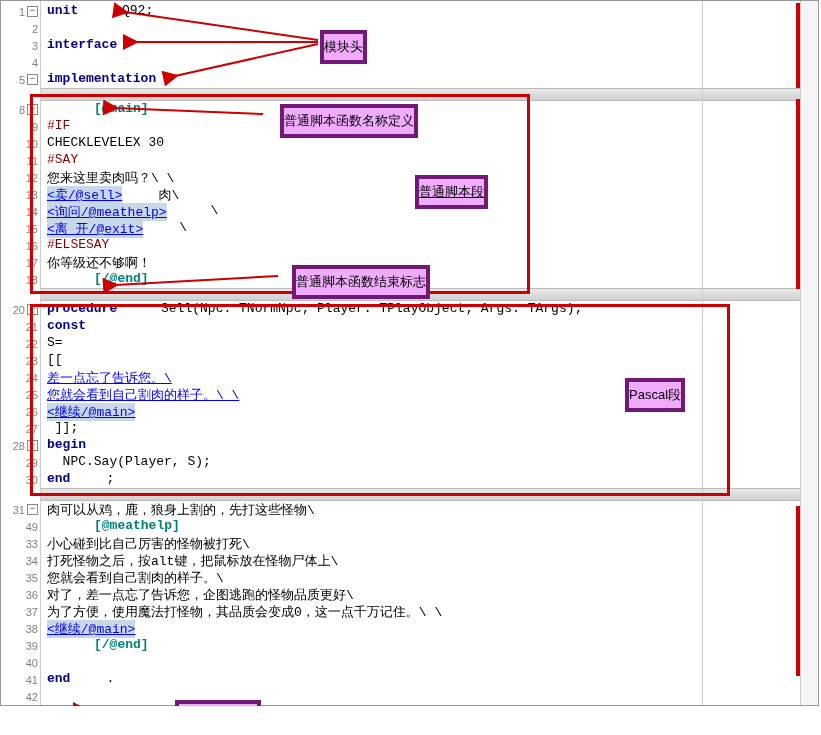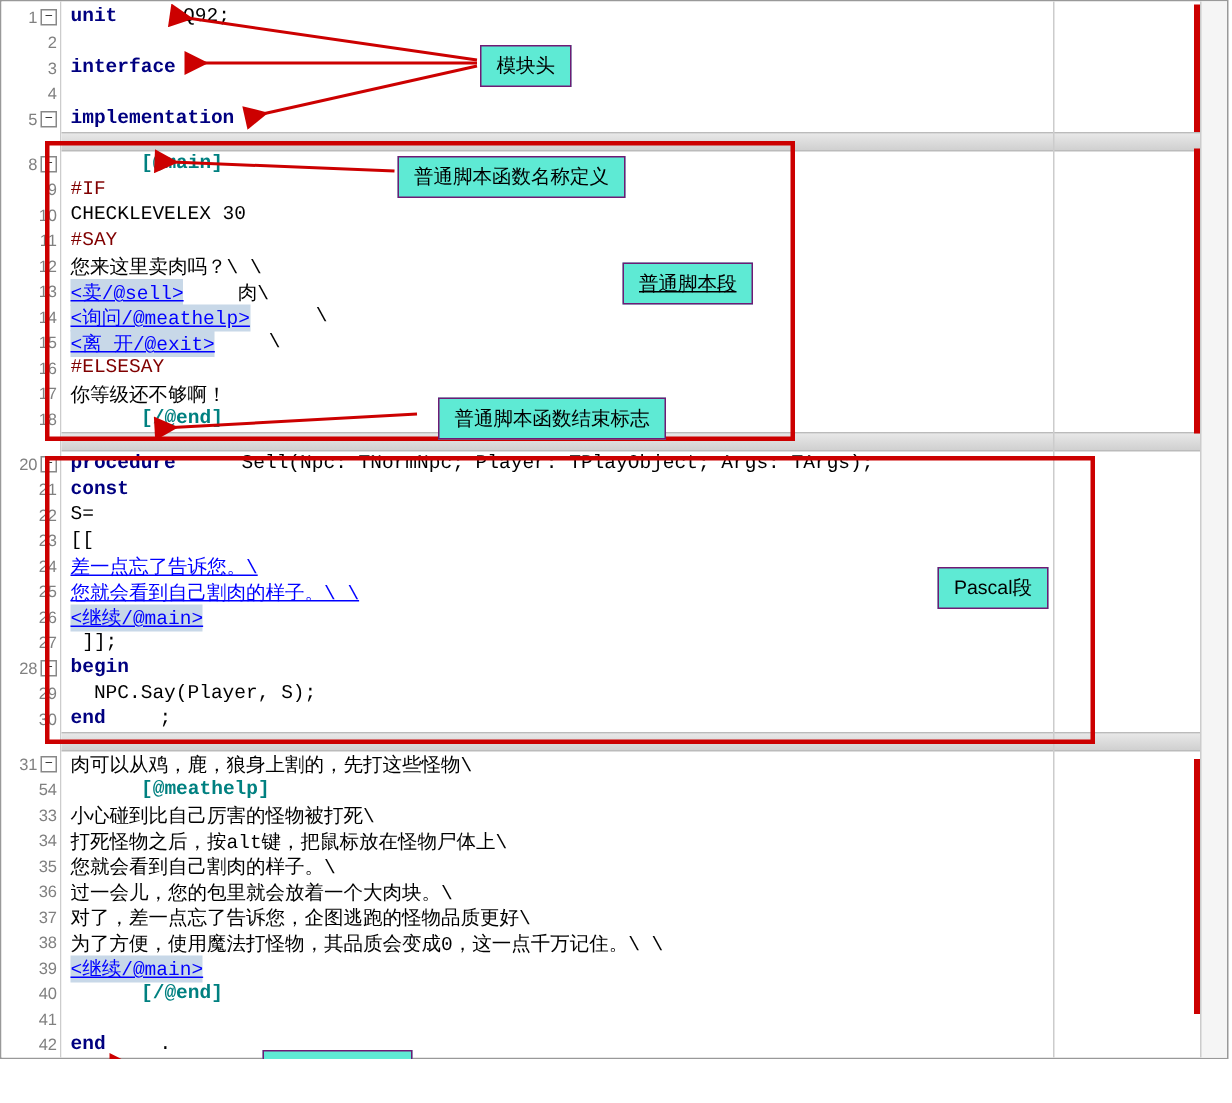--- a/index.html
+++ b/index.html
@@ -15,21 +15,21 @@
 .dir { color: #008080; font-weight: bold; margin-left: 47px; }
 .pre { color: #800000; }
 .str { color: #0000ff; text-decoration: underline; }
 .hilite { background: #c8d8e8; }
 .txt { color: #000; }
 .rightbar { position: absolute; right: 115px; top: 0; bottom: 0; width: 1px; background: #ccc; }
 .rightbar2 { position: absolute; right: 0; top: 0; bottom: 0; width: 18px; background: #f5f5f5; border-left: 1px solid #ccc; }
 .redline { position: absolute; right: 18px; width: 4px; background: #c00; }
 .sep-bar { height: 4px; background: linear-gradient(#e8e8e8, #d0d0d0); border-top: 1px solid #bbb; border-bottom: 1px solid #bbb; }
 .redbox { position: absolute; border: 3px solid #c00; pointer-events: none; }
-.label { position: absolute; background: #5eead4; border: 1px solid #701a75; padding: 4px 10px; font-family: "SimSun", Arial, sans-serif; font-size: 13px; color: #000; }
+.label { position: absolute; background: #f0abfc; border: 4px solid #701a75; padding: 4px 0; font-family: "SimSun", Arial, sans-serif; font-size: 13px; color: #000; }
 .arrow { position: absolute; pointer-events: none; }
 .arrow-line { stroke: #c00; stroke-width: 2; fill: none; }
 .arrow-head { fill: #c00; }
 </style>
 </head>
 <body>
 
 <div class="editor">
   <div class="gutter">
     <div class="gutter-row">
@@ -119,21 +119,21 @@
       </div>
     <div class="gutter-row">
         <span class="line-num">30</span>
       </div>
     <div class="gutter-row" style="height:13px"></div>
     <div class="gutter-row">
         <span class="line-num">31</span>
         <span class="fold">−</span>
       </div>
     <div class="gutter-row">
-        <span class="line-num">54</span>
+        <span class="line-num">49</span>
       </div>
     <div class="gutter-row">
         <span class="line-num">33</span>
       </div>
     <div class="gutter-row">
         <span class="line-num">34</span>
       </div>
     <div class="gutter-row">
         <span class="line-num">35</span>
       </div>
@@ -195,35 +195,34 @@
     <div class="code-line"><span> ]];</span></div>
     <div class="code-line"><span class="kw">begin</span></div>
     <div class="code-line"><span>  NPC.Say(Player, S);</span></div>
     <div class="code-line"><span class="kw">end</span><span>;</span></div>
     <div class="sep-bar" style="height:13px"></div>
     <div class="code-line"><span>肉可以从鸡，鹿，狼身上割的，先打这些怪物\</span></div>
     <div class="code-line"><span class="dir">[@meathelp]</span></div>
     <div class="code-line"><span>小心碰到比自己厉害的怪物被打死\</span></div>
     <div class="code-line"><span>打死怪物之后，按alt键，把鼠标放在怪物尸体上\</span></div>
     <div class="code-line"><span>您就会看到自己割肉的样子。\</span></div>
-    <div class="code-line"><span>过一会儿，您的包里就会放着一个大肉块。\</span></div>
     <div class="code-line"><span>对了，差一点忘了告诉您，企图逃跑的怪物品质更好\</span></div>
     <div class="code-line"><span>为了方便，使用魔法打怪物，其品质会变成0，这一点千万记住。\ \</span></div>
     <div class="code-line"> <span class="hilite str">&lt;继续/@main&gt;</span></div>
     <div class="code-line"><span class="dir">[/@end]</span></div>
     <div class="code-line"></div>
     <div class="code-line"><span class="kw">end</span><span>.</span></div>
   </div>
 </div>
 
 <div class="redbox" style="left:30px; top:94px; width:500px; height:200px;"></div>
 <div class="redbox" style="left:30px; top:304px; width:700px; height:192px;"></div>
 
 <div class="label" style="left:320px; top:30px;">模块头</div>
-<div class="label" style="left:265px; top:104px;">普通脚本函数名称定义</div>
+<div class="label" style="left:280px; top:104px;">普通脚本函数名称定义</div>
 <div class="label" style="left:415px; top:175px;text-decoration:underline;">普通脚本段</div>
 <div class="label" style="left:292px; top:265px;">普通脚本函数结束标志</div>
 <div class="label" style="left:625px; top:378px;">Pascal段</div>
 <div class="label" style="left:175px; top:700px;">单元结束标志</div>
 
 <svg class="arrow" style="left:0;top:0;width:821px;height:735px;position:absolute;">
   <defs>
       <marker id="ah" markerWidth="10" markerHeight="8" refX="2" refY="4" orient="auto">
         <path d="M8,0 L0,4 L8,8 Z" class="arrow-head"></path>
       </marker>

